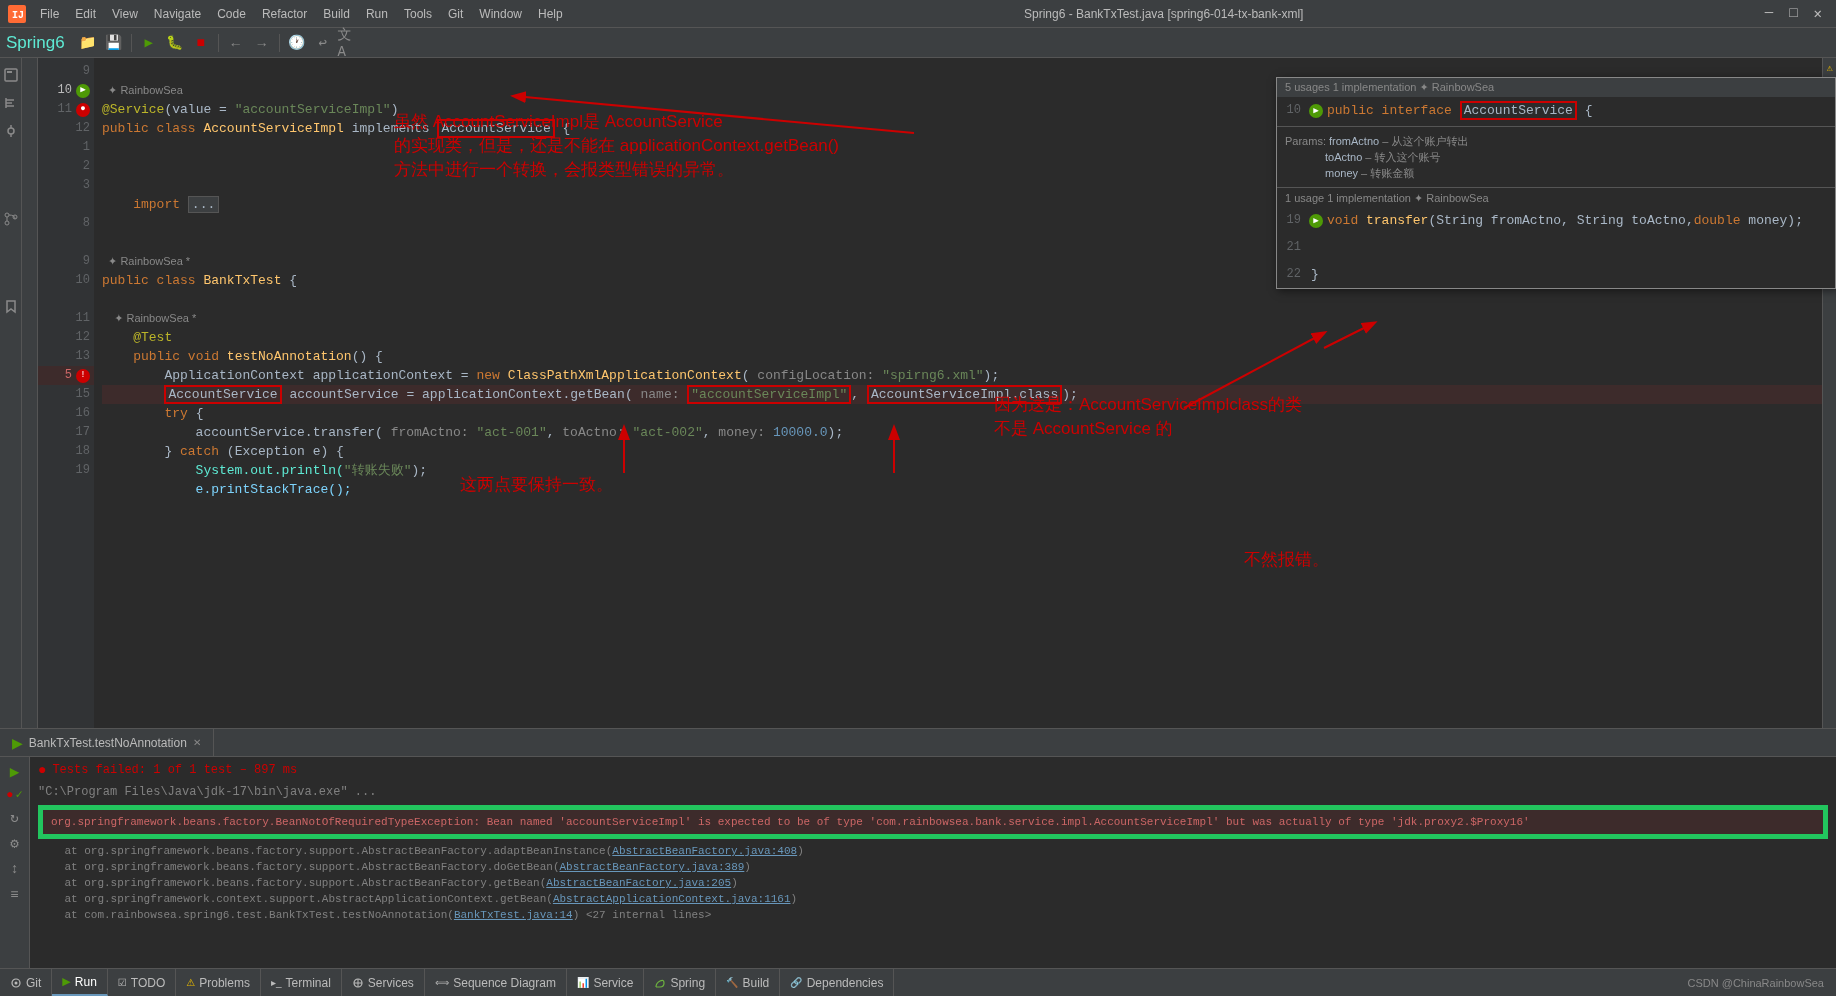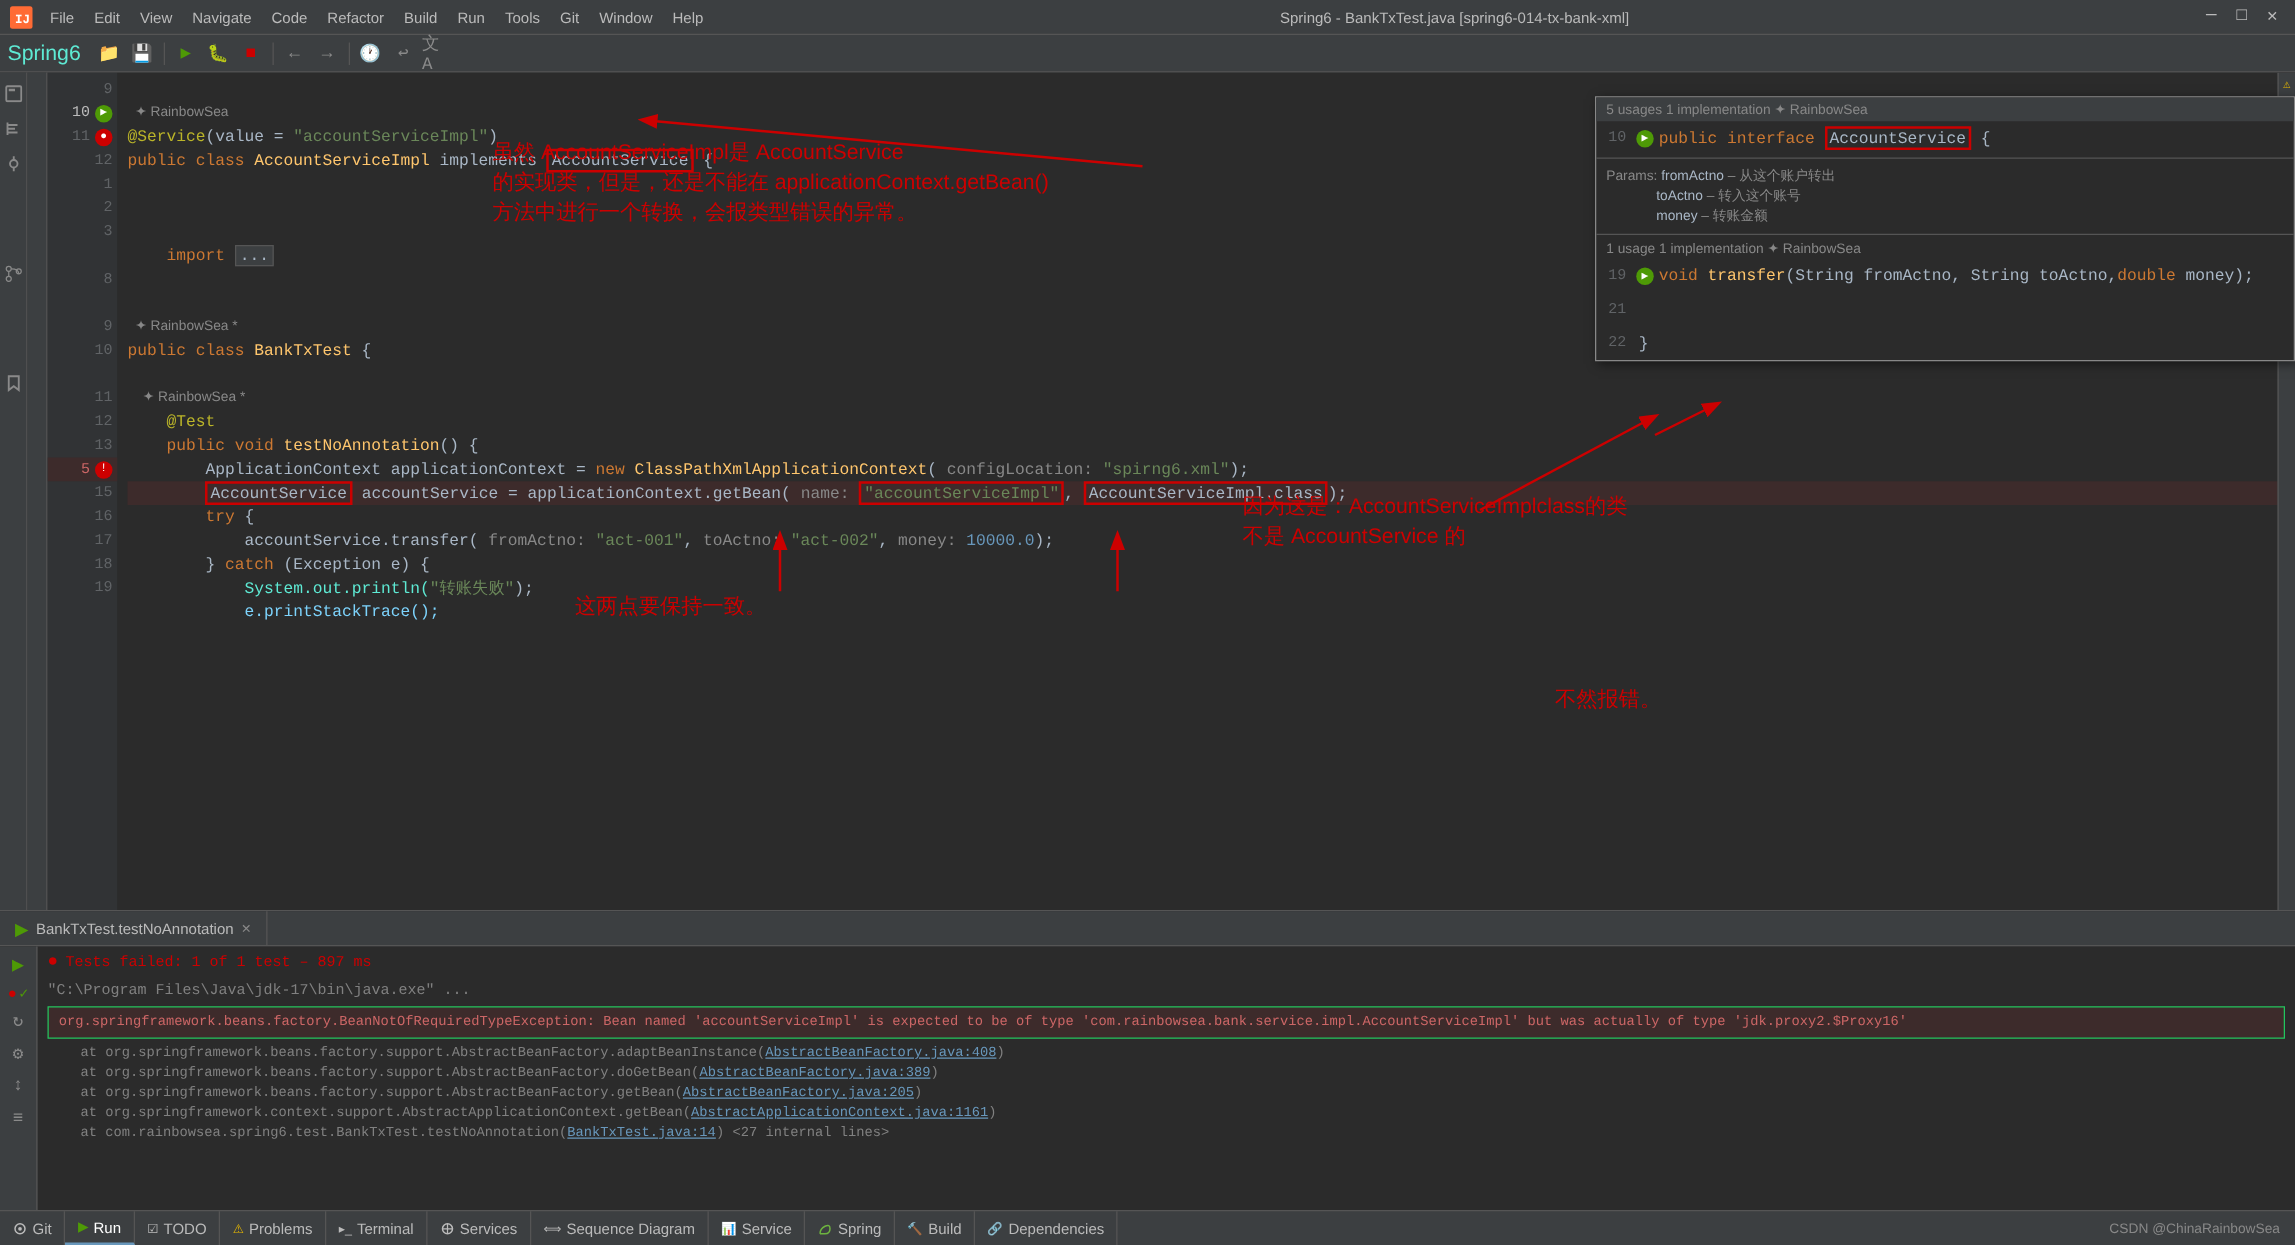--- a/index.html
+++ b/index.html
@@ -226,21 +226,21 @@
       color: #cc0000;
       display: flex;
       align-items: center;
       gap: 6px;
       margin-bottom: 4px;
     }
     .test-failed .icon { font-size: 14px; }
     .cmd-line { color: #808080; margin-bottom: 4px; }
     .error-box {
       background: #3d2b2b;
-      border: 1px solid #22c55e;
+      border: 5px solid #22c55e;
       padding: 4px 8px;
       margin-bottom: 4px;
       color: #cc6666;
       font-size: 11px;
       line-height: 16px;
     }
     .stack-line {
       color: #808080;
       font-size: 11px;
       line-height: 16px;

